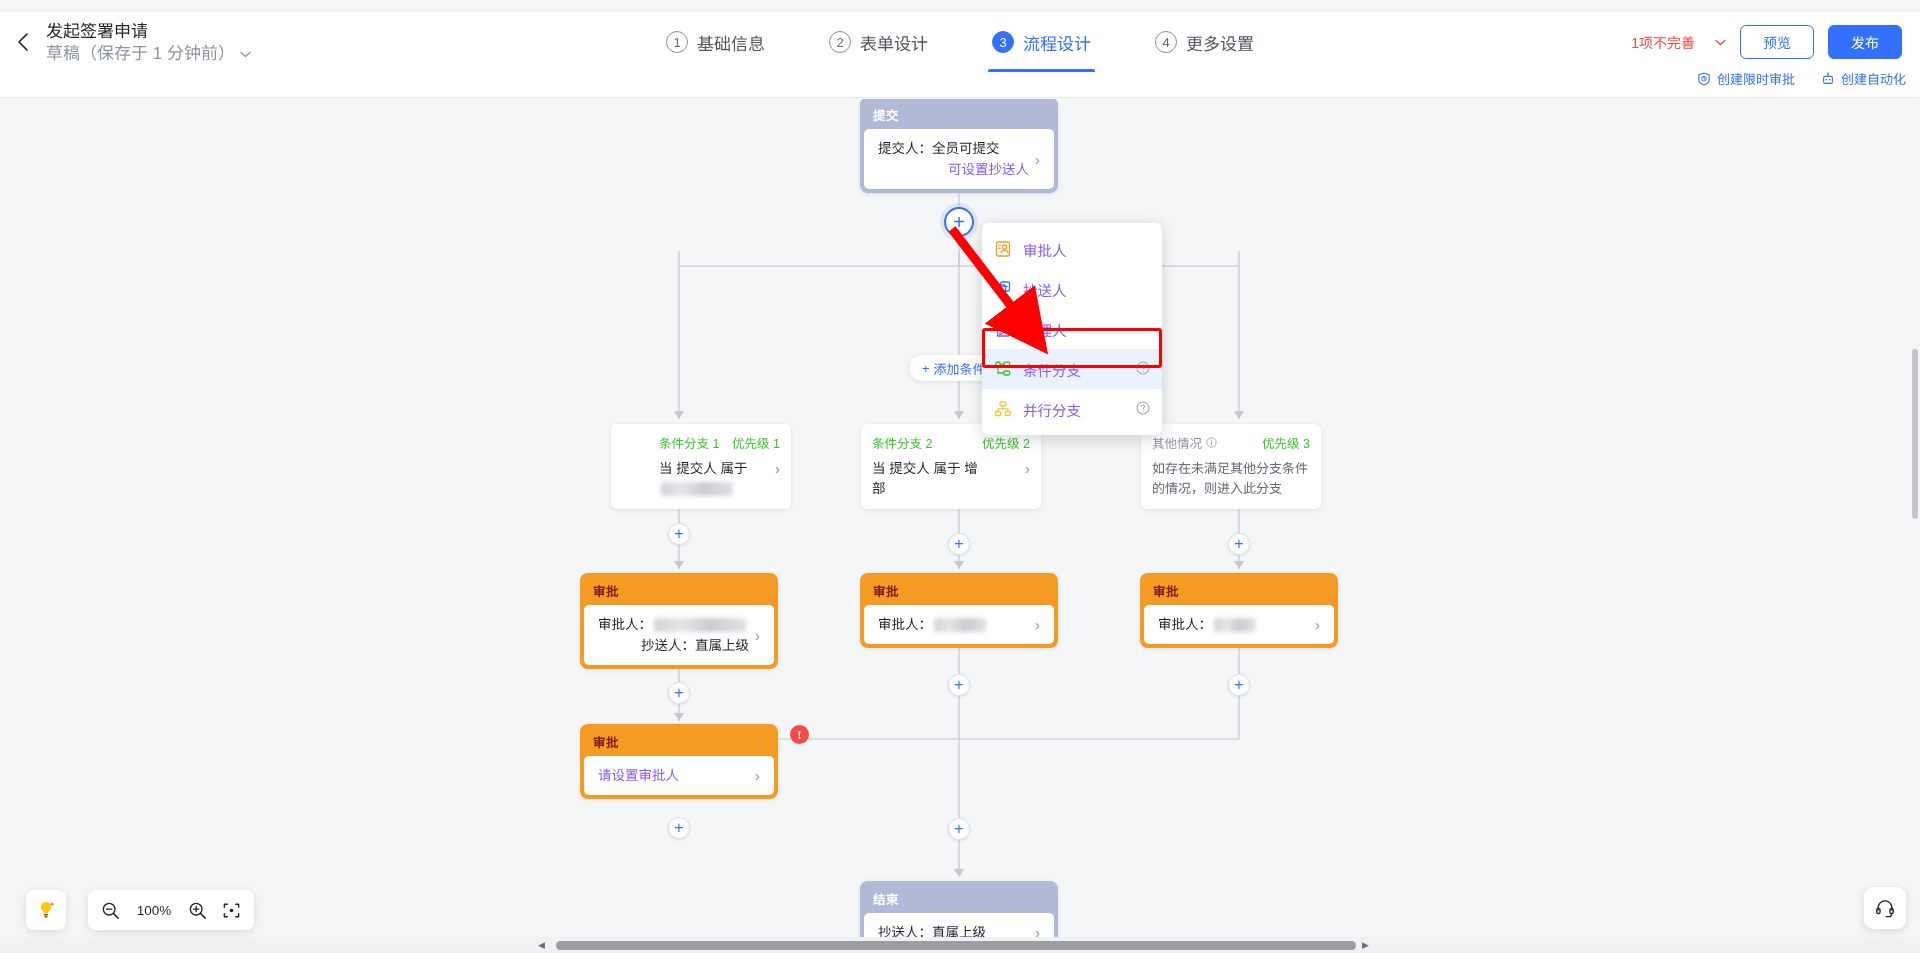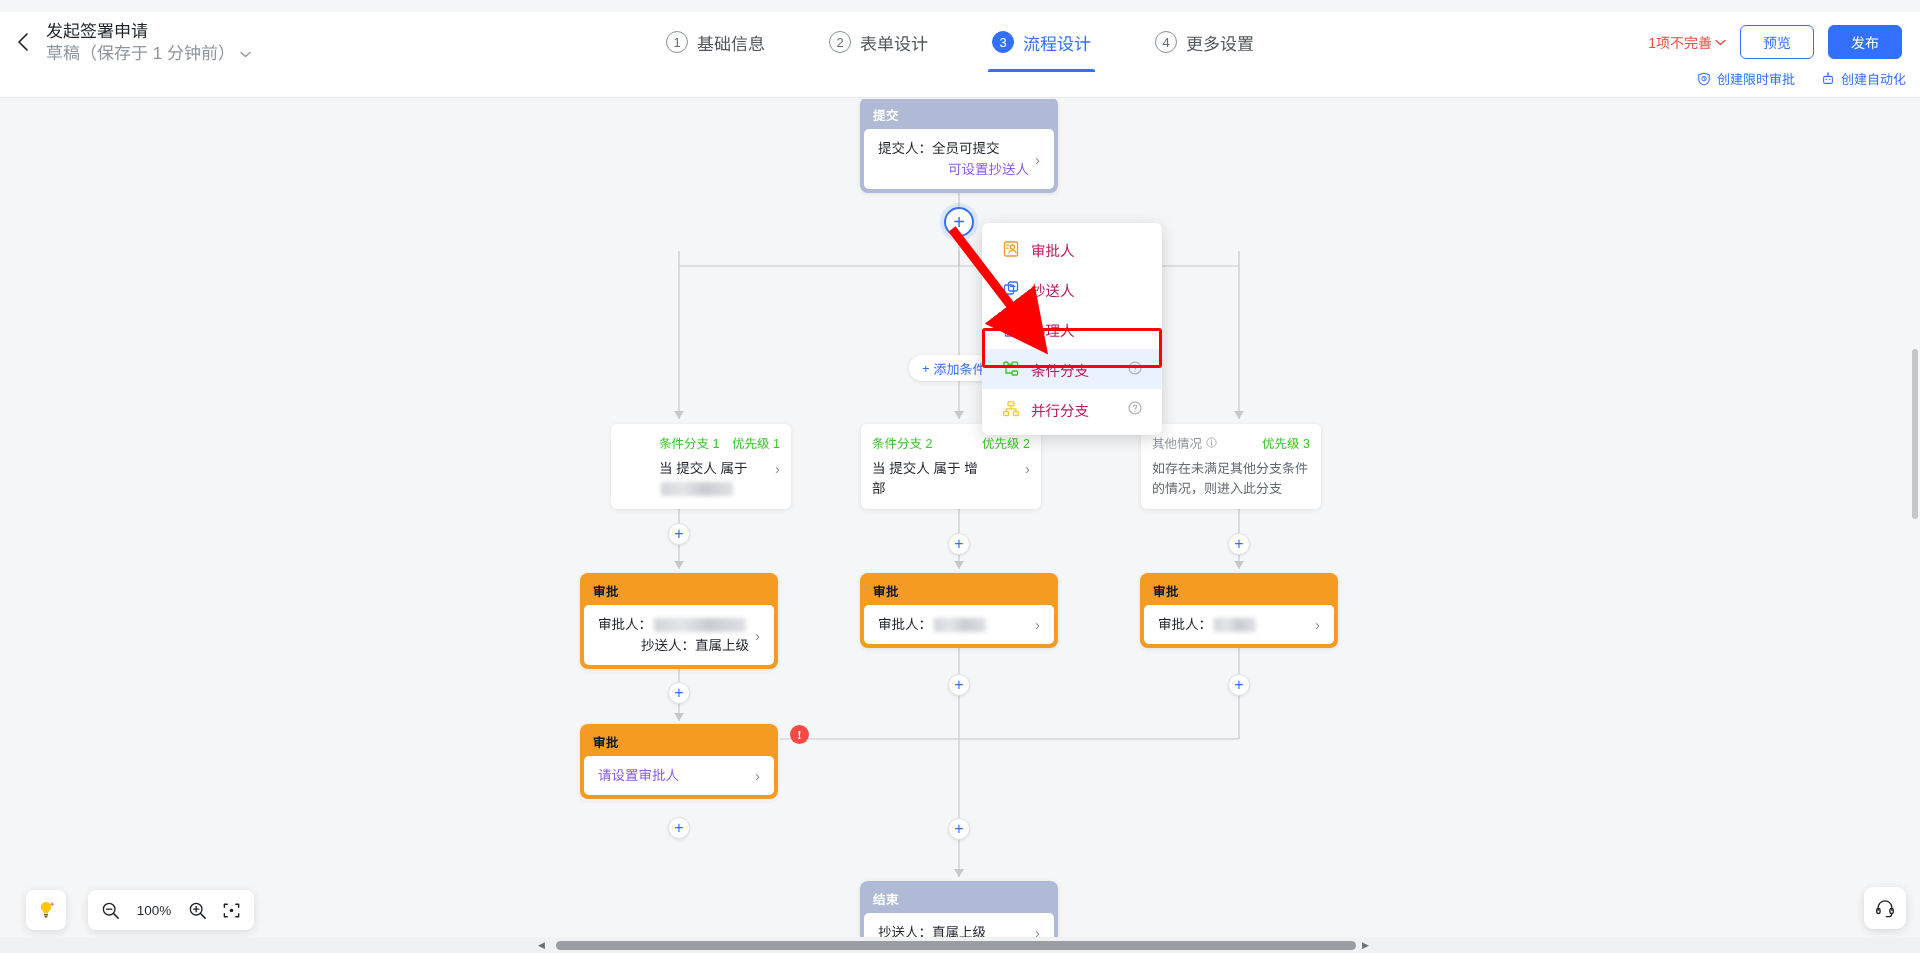--- a/index.html
+++ b/index.html
@@ -52,21 +52,21 @@
   .tab.active::after {
     content: ""; position: absolute; left: 0; right: 0; bottom: 0;
     height: 3px; background: #3370ff; border-radius: 2px 2px 0 0;
   }
 
   .header-right {
     position: absolute; right: 18px; top: 0; height: 60px;
     display: flex; align-items: center; gap: 14px; z-index: 45;
   }
   .warn-text {
-    color: #f54a45; font-size: 14px; display: flex; align-items: center; gap: 3px;
+    color: #f54a45; font-size: 14px; display: flex; align-items: center; gap: 20px;
     cursor: pointer;
   }
   .btn {
     height: 34px; border-radius: 6px; font-size: 14px;
     display: flex; align-items: center; justify-content: center;
     padding: 0 22px; cursor: pointer; white-space: nowrap;
   }
   .btn-outline { border: 1px solid #3370ff; color: #3370ff; background: #fff; }
   .btn-primary { background: #3370ff; color: #fff; border: 1px solid #3370ff; }
 
@@ -111,21 +111,21 @@
   }
   .node .body .txtwrap { flex: 1; min-width: 0; }
   .node .line1 { font-size: 13.5px; color: #1f2329; line-height: 21px; white-space: nowrap; display:flex; align-items:center;}
   .node .line2 { font-size: 13.5px; color: #1f2329; line-height: 21px; }
   .node .muted { color: #8b5cf6; }
   .chev { color: #8a9099; font-size: 15px; margin-left: 6px; flex: none; }
 
   .node.submit { background: #b0b9d6; }
   .node.end    { background: #b0b9d6; }
   .node.approve { background: #f59a23; }
-  .node.approve .hdr { color: #0f172a; }
+  .node.approve .hdr { color: #7f1d1d; }
   .node.approve.err { box-shadow: 0 0 0 2px #fff0ee, 0 1px 4px rgba(31,35,41,.12); }
 
   
   .blur {
     display: inline-block; height: 14px; border-radius: 2px; vertical-align: middle;
     background: linear-gradient(90deg,#d2d4d8 0%,#e3e5e8 30%,#c9ccd1 60%,#dfe1e4 100%);
     filter: blur(2.3px);
     margin-left: 2px;
   }
 
@@ -177,22 +177,22 @@
 
   
   .menu {
     position: absolute; width: 180px; background: #fff;
     border-radius: 7px; padding: 6px 0;
     box-shadow: 0 4px 16px rgba(31,35,41,.18);
     z-index: 60;
   }
   .menu-item {
     height: 40px; display: flex; align-items: center;
-    padding: 0 20px; gap: 11px; cursor: pointer;
-    font-size: 14.5px; color: #be185d; position: relative; text-align: center;
+    padding: 0 12px; gap: 11px; cursor: pointer;
+    font-size: 14.5px; color: #8b5cf6; position: relative; text-align: center;
   }
   .menu-item .qm { margin-left: auto; color: #a5a9af; font-size: 13px; }
   .menu-item.highlight { background: #eaf1ff; }
   .menu-hl-ring {
     position: absolute; border: 3px solid #ff0000; border-radius: 3px;
     pointer-events: none; z-index: 70;
   }
 
   
   .annot-arrow { position: absolute; z-index: 65; pointer-events: none; }

